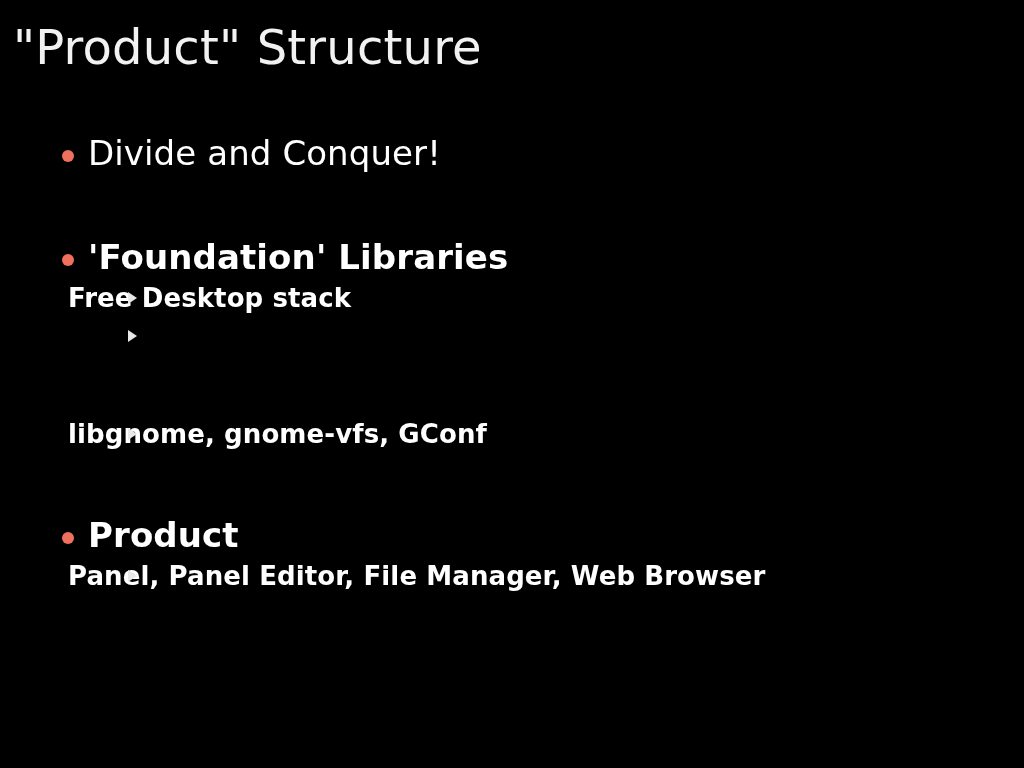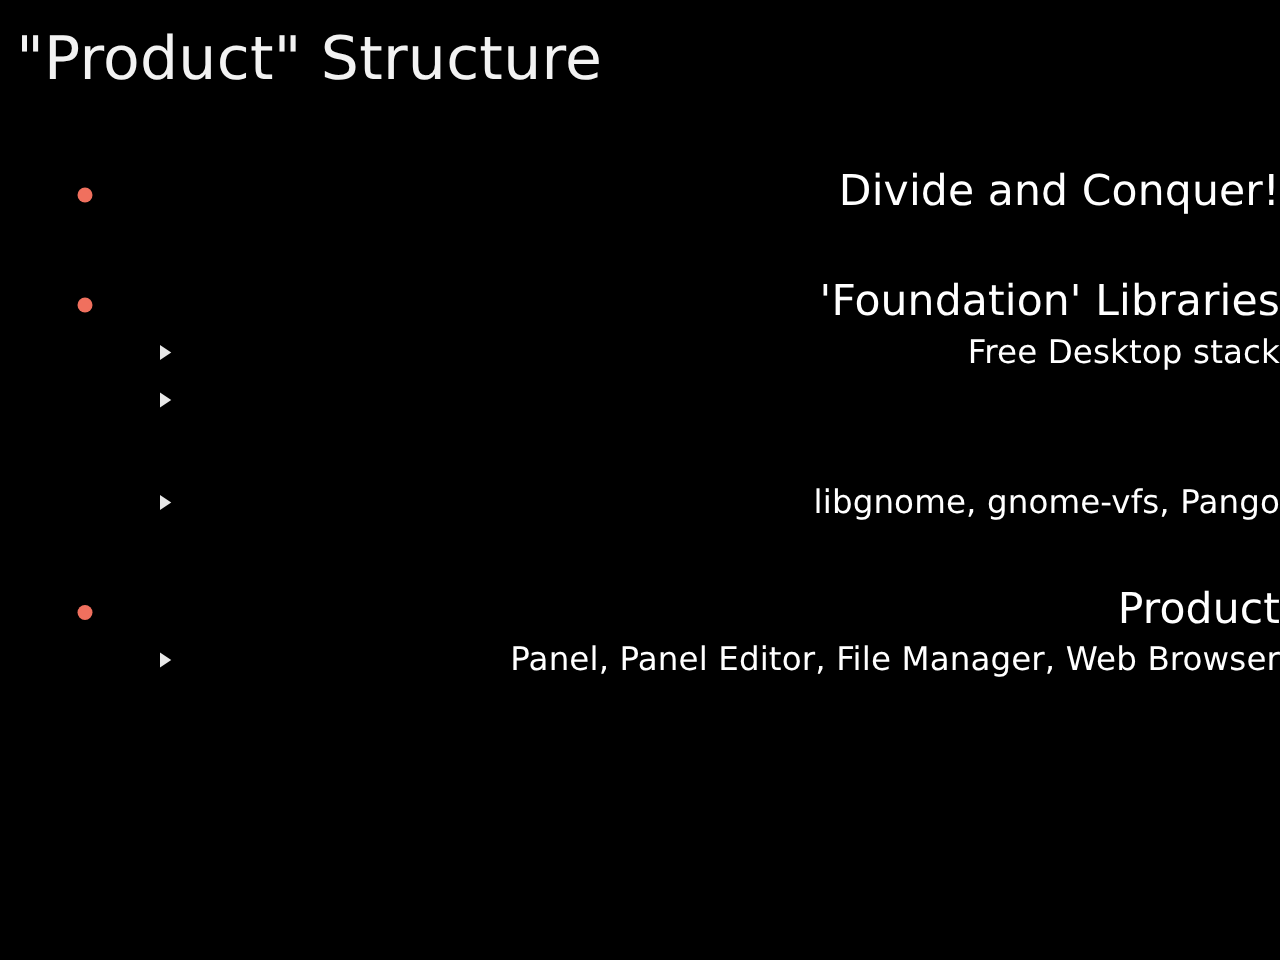--- a/index.html
+++ b/index.html
@@ -31,30 +31,30 @@
     letter-spacing: 0.2px;
     white-space: nowrap;
   }
 
   
   #body {
     position: absolute;
     left: 0;
     top: 131px;
     width: 1024px;
-    text-align: right;
   }
 
   .group {
     margin: 0;
     padding: 0;
   }
 
   .group + .group {
-    margin-top: 44px;
+    margin-top: 60px;
+    font-weight: bold;
   }
 
   
   .l1-row {
     position: relative;
     display: block;
     padding-left: 88px;
     min-height: 44px;
   }
 
@@ -131,21 +131,21 @@
         <span class="l2-text">Free Desktop stack</span>
       </div>
       <div class="l2-row">
         <span class="l2-tri"></span>
       </div>
     </div>
 
     <div class="group">
       <div class="l2-row">
         <span class="l2-tri"></span>
-        <span class="l2-text">libgnome, gnome-vfs, Pango</span>
+        <span class="l2-text">libgnome, gnome-vfs, GConf</span>
       </div>
     </div>
 
     <div class="group">
       <div class="l1-row">
         <span class="l1-dot"></span>
         <span class="l1-text">Product</span>
       </div>
       <div class="l2-row">
         <span class="l2-tri"></span>

